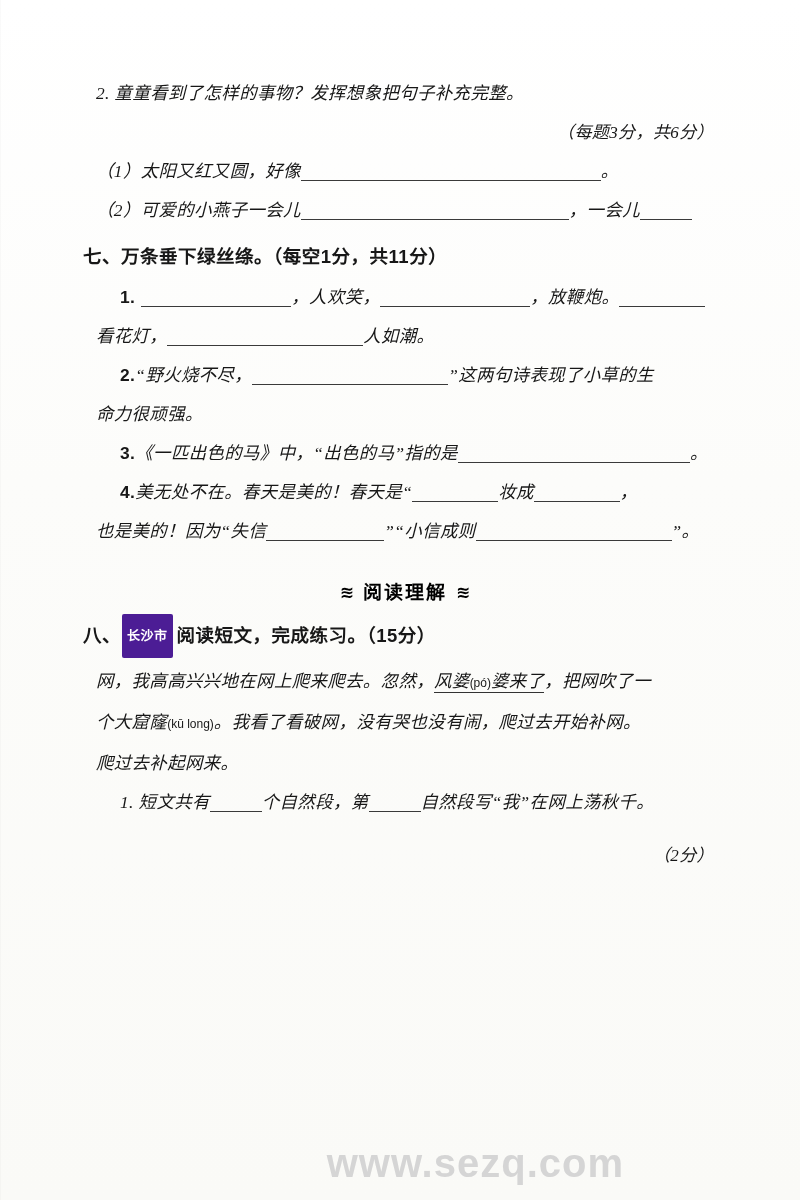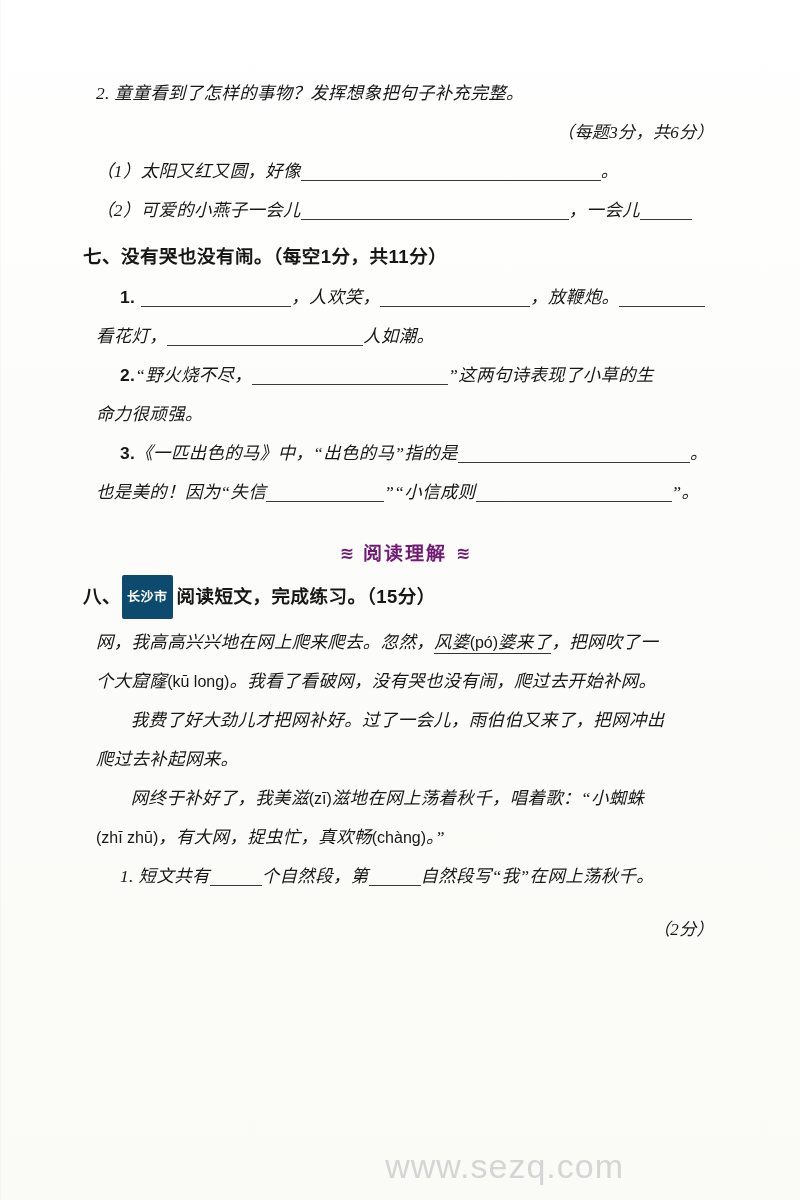--- a/index.html
+++ b/index.html
@@ -93,35 +93,35 @@
   .banner {
     text-align: center;
     margin: 26px 0 10px 0;
   }
   .banner-inner {
     display: inline-block;
     font-size: 19px;
     font-weight: 700;
     letter-spacing: 2px;
     font-family: "Liberation Sans", "DejaVu Sans", sans-serif;
-    color: #701a75;
+    color: #000000;
   }
   .wave {
     display: inline-block;
     font-size: 17px;
     transform: translateY(-1px);
     letter-spacing: 0;
   }
   .wave.left { margin-right: 9px; }
   .wave.right { margin-left: 9px; }
 
   
   .badge {
     display: inline-block;
-    background: #0c4a6e;
+    background: #4c1d95;
     color: #ffffff;
     font-family: "Liberation Sans", "DejaVu Sans", sans-serif;
     font-weight: 700;
     font-size: 13px;
     letter-spacing: 0.5px;
     padding: 1.5px 5px 2.5px 5px;
     border-radius: 2px;
     vertical-align: 2px;
     margin: 0 4px 0 1px;
   }
@@ -129,21 +129,21 @@
   
   .uline {
     border-bottom: 1.2px solid #333;
     padding-bottom: 1px;
   }
 
   
   .py {
     font-family: "Liberation Sans", "DejaVu Sans", sans-serif;
     font-style: normal;
-    font-size: 16px;
+    font-size: 12px;
     letter-spacing: 0;
     margin-top: 48px;
   }
 
   
   .num {
     font-family: "Liberation Sans", "DejaVu Sans", sans-serif;
     font-style: normal;
     font-weight: 600;
   }
@@ -152,22 +152,22 @@
     font-size: 17px;
     letter-spacing: 0.4px;
   }
 
   
   .watermark {
     position: absolute;
     right: 40px;
     bottom: 22px;
     font-family: "Liberation Sans", "DejaVu Sans", sans-serif;
-    font-size: 34px;
-    font-weight: 400;
+    font-size: 40px;
+    font-weight: 700;
     color: #d5d5d5;
     letter-spacing: 1px;
     user-select: none;
   }
 
   .spacer-sm { height: 6px; }
   .spacer-md { height: 14px; }
 </style>
 </head>
 <body>
@@ -186,41 +186,44 @@
     </div>
 
     <div class="line kai">
       <span>（2）可爱的小燕子一会儿</span><span class="blank b-3xl"></span><span>，一会儿</span><span class="blank b-xs"></span>
     </div>
 
 
     <div class="spacer-sm"></div>
 
     <div class="line hei" style="margin-left:-13px; font-size:18.5px; line-height:42px;">
-      <span>七、</span><span>没有哭也没有闹。</span><span>（每空1分，共11分）</span>
+      <span>七、</span><span>万条垂下绿丝绦。</span><span>（每空1分，共11分）</span>
     </div>
 
     <div class="line kai ind1">
       <span class="num">1.</span><span class="blank b-lg" style="margin-left:6px;"></span><span>，人欢笑，</span><span class="blank b-lg"></span><span>，放鞭炮。</span><span class="blank b-sm"></span>
     </div>
 
     <div class="line kai">
       <span>看花灯，</span><span class="blank b-xl"></span><span>人如潮。</span>
     </div>
 
     <div class="line kai ind1">
       <span class="num">2.</span><span>“野火烧不尽，</span><span class="blank b-xl"></span><span>”这两句诗表现了小草的生</span>
     </div>
 
     <div class="line kai">命力很顽强。</div>
 
     <div class="line kai ind1">
       <span class="num">3.</span><span>《一匹出色的马》中，“出色的马”指的是</span><span class="blank b-2xl"></span><span>。</span>
     </div>
 
+    <div class="line kai ind1">
+      <span class="num">4.</span><span>美无处不在。春天是美的！春天是“</span><span class="blank b-sm"></span><span>妆成</span><span class="blank b-sm"></span><span>，</span>
+    </div>
 
 
     <div class="line kai">
       <span>也是美的！因为“失信</span><span class="blank b-md"></span><span>”“小信成则</span><span class="blank b-xl"></span><span>”。</span>
     </div>
 
     <div class="banner">
       <span class="banner-inner">
         <span class="wave left">≋</span><span>阅读理解</span><span class="wave right">≋</span>
       </span>
@@ -229,28 +232,23 @@
     <div class="line hei" style="margin-left:-13px; font-size:18.5px; line-height:40px;">
       <span>八、</span><span class="badge">长沙市</span><span>阅读短文，完成练习。</span><span>（15分）</span>
     </div>
 
     <div class="para kai" style="margin-top:4px;">
       <div class="line">网，我高高兴兴地在网上爬来爬去。忽然，<span class="uline">风婆<span class="py">(pó)</span>婆来了</span>，把网吹了一</div>
       <div class="line">个大窟窿<span class="py">(kū long)</span>。我看了看破网，没有哭也没有闹，爬过去开始补网。</div>
     </div>
 
     <div class="para kai">
-      <div class="line" style="text-indent:2em;">我费了好大劲儿才把网补好。过了一会儿，雨伯伯又来了，把网冲出</div>
       <div class="line">爬过去补起网来。</div>
     </div>
 
-    <div class="para kai">
-      <div class="line" style="text-indent:2em;">网终于补好了，我美滋<span class="py">(zī)</span>滋地在网上荡着秋千，唱着歌：“小蜘蛛</div>
-      <div class="line"><span class="py">(zhī zhū)</span>，有大网，捉虫忙，真欢畅<span class="py">(chàng)</span>。”</div>
-    </div>
 
     <div class="line kai ind1">
       <span>1. 短文共有</span><span class="blank b-xs"></span><span>个自然段，第</span><span class="blank b-xs"></span><span>自然段写“我”在网上荡秋千。</span>
     </div>
 
     <div class="spacer-md"></div>
 
     <div class="line kai right score-note">（2分）</div>
 
   </div>

